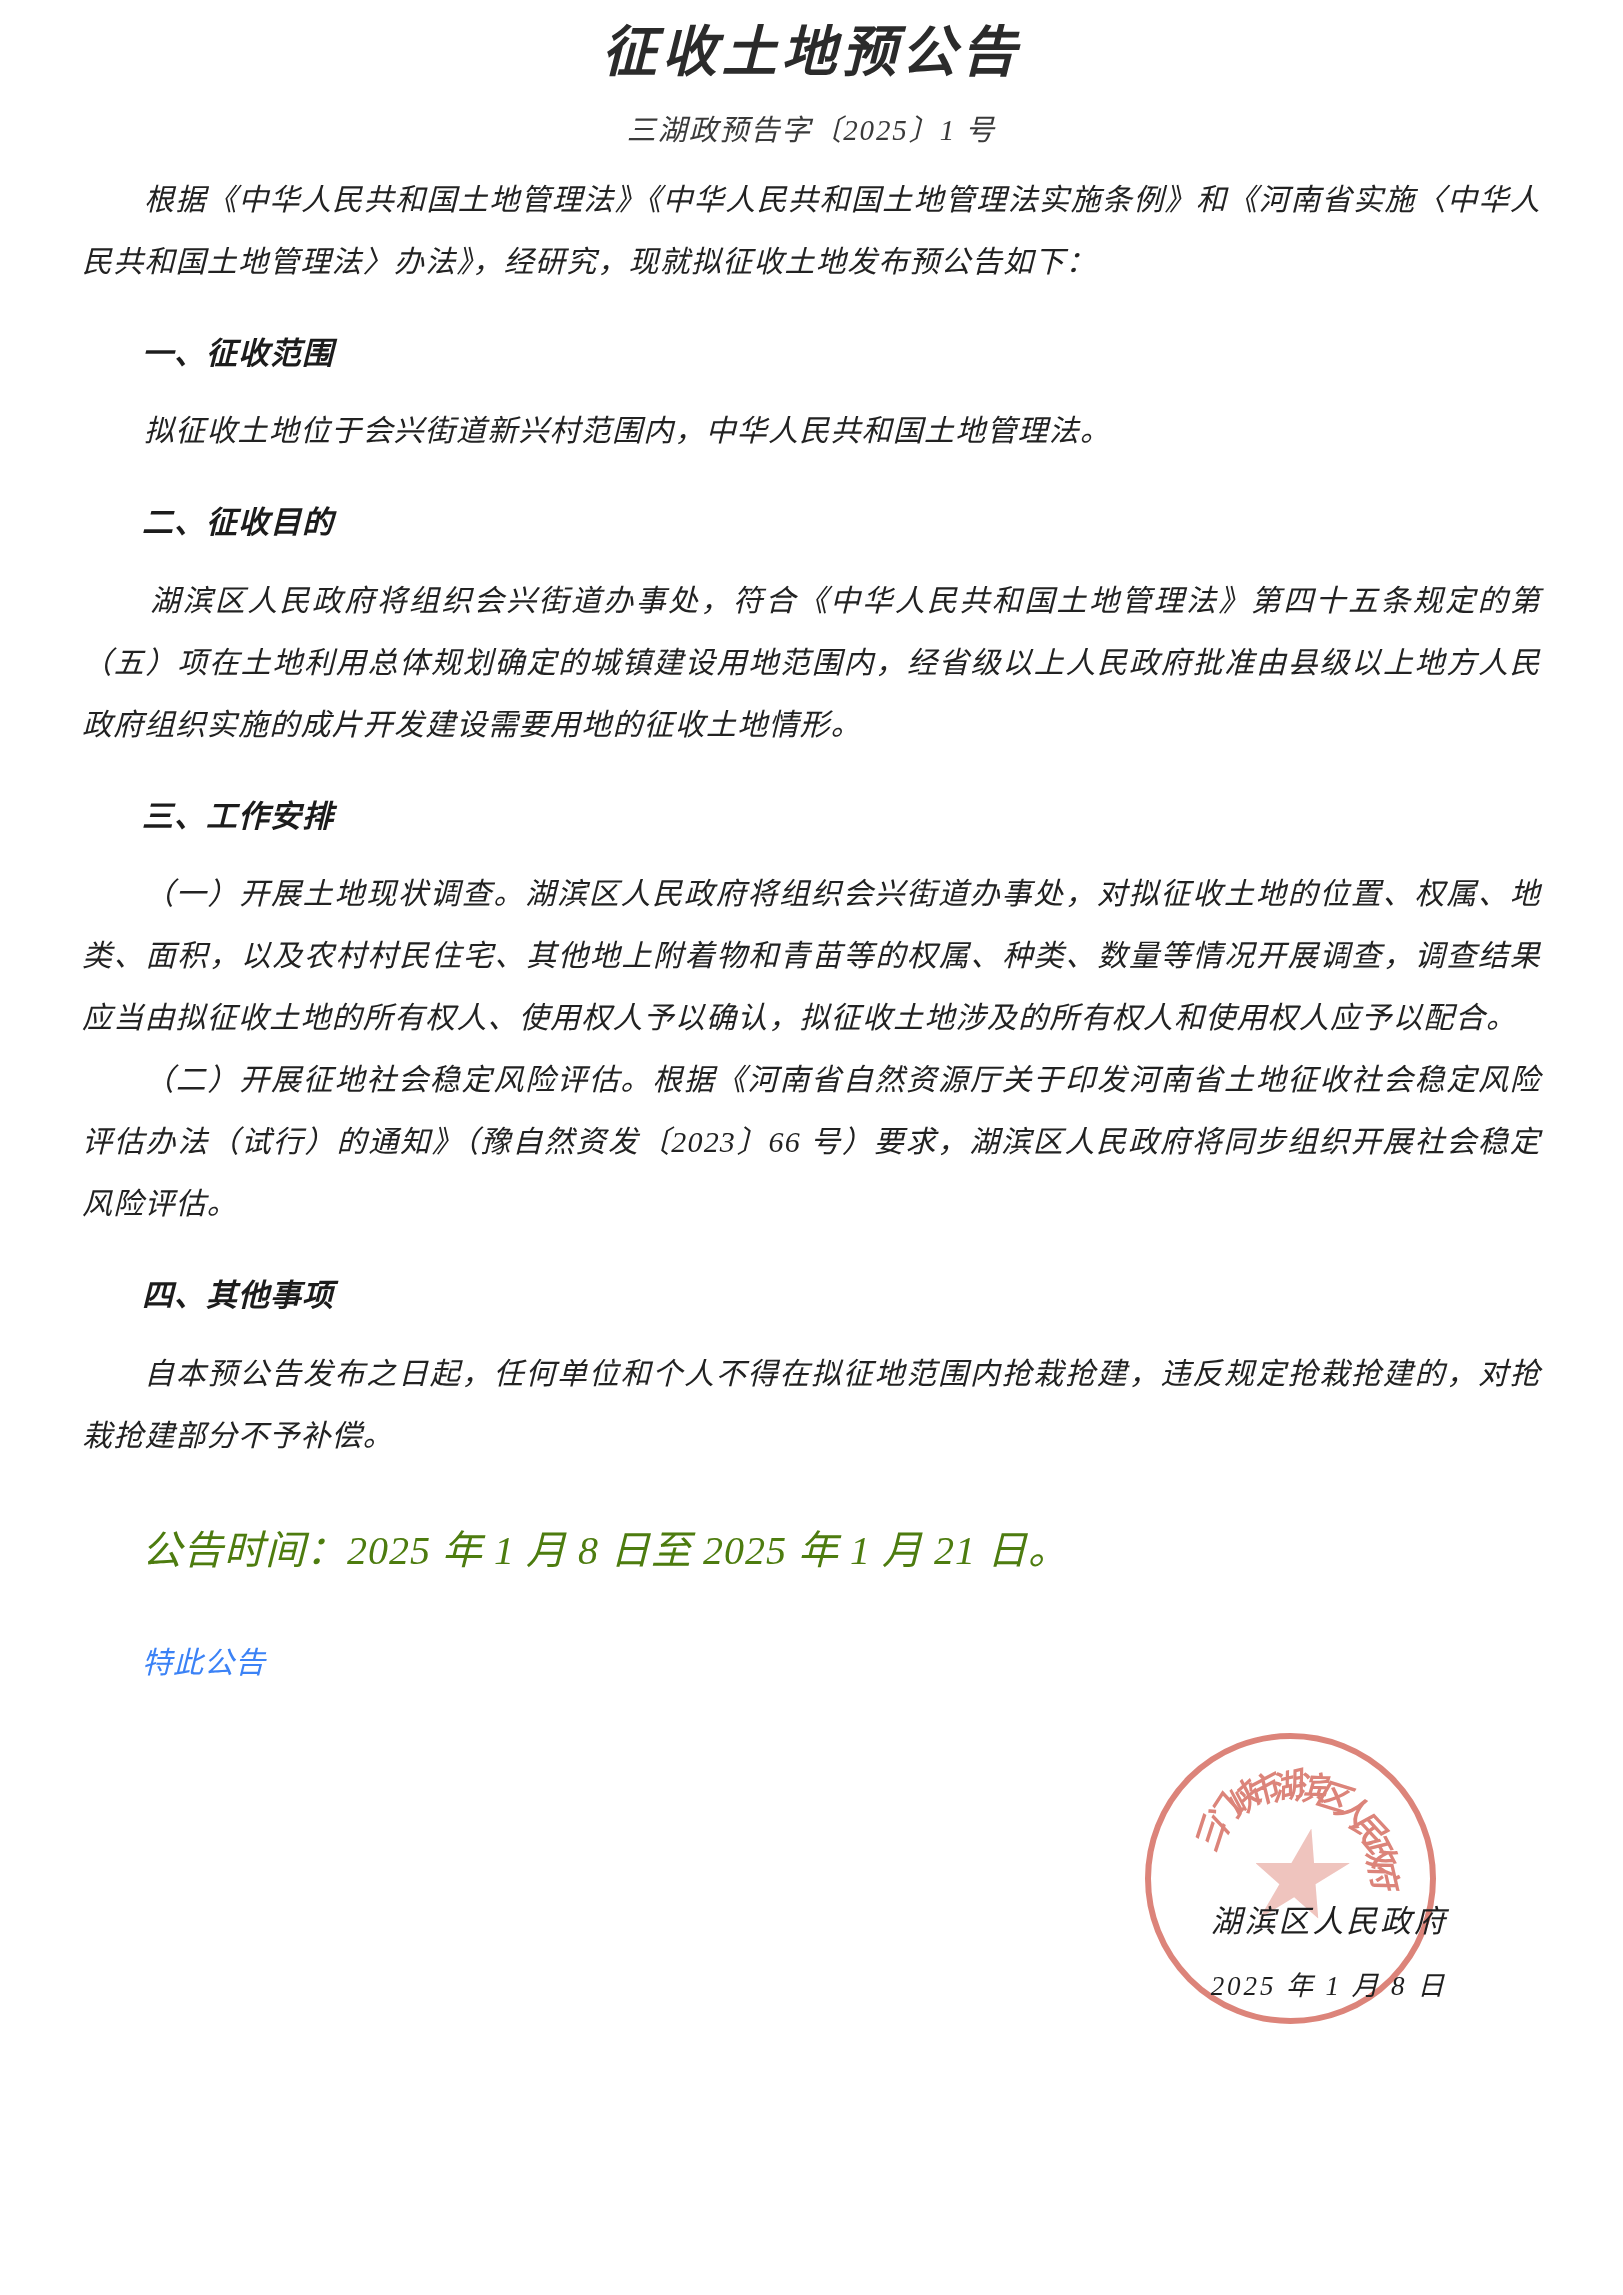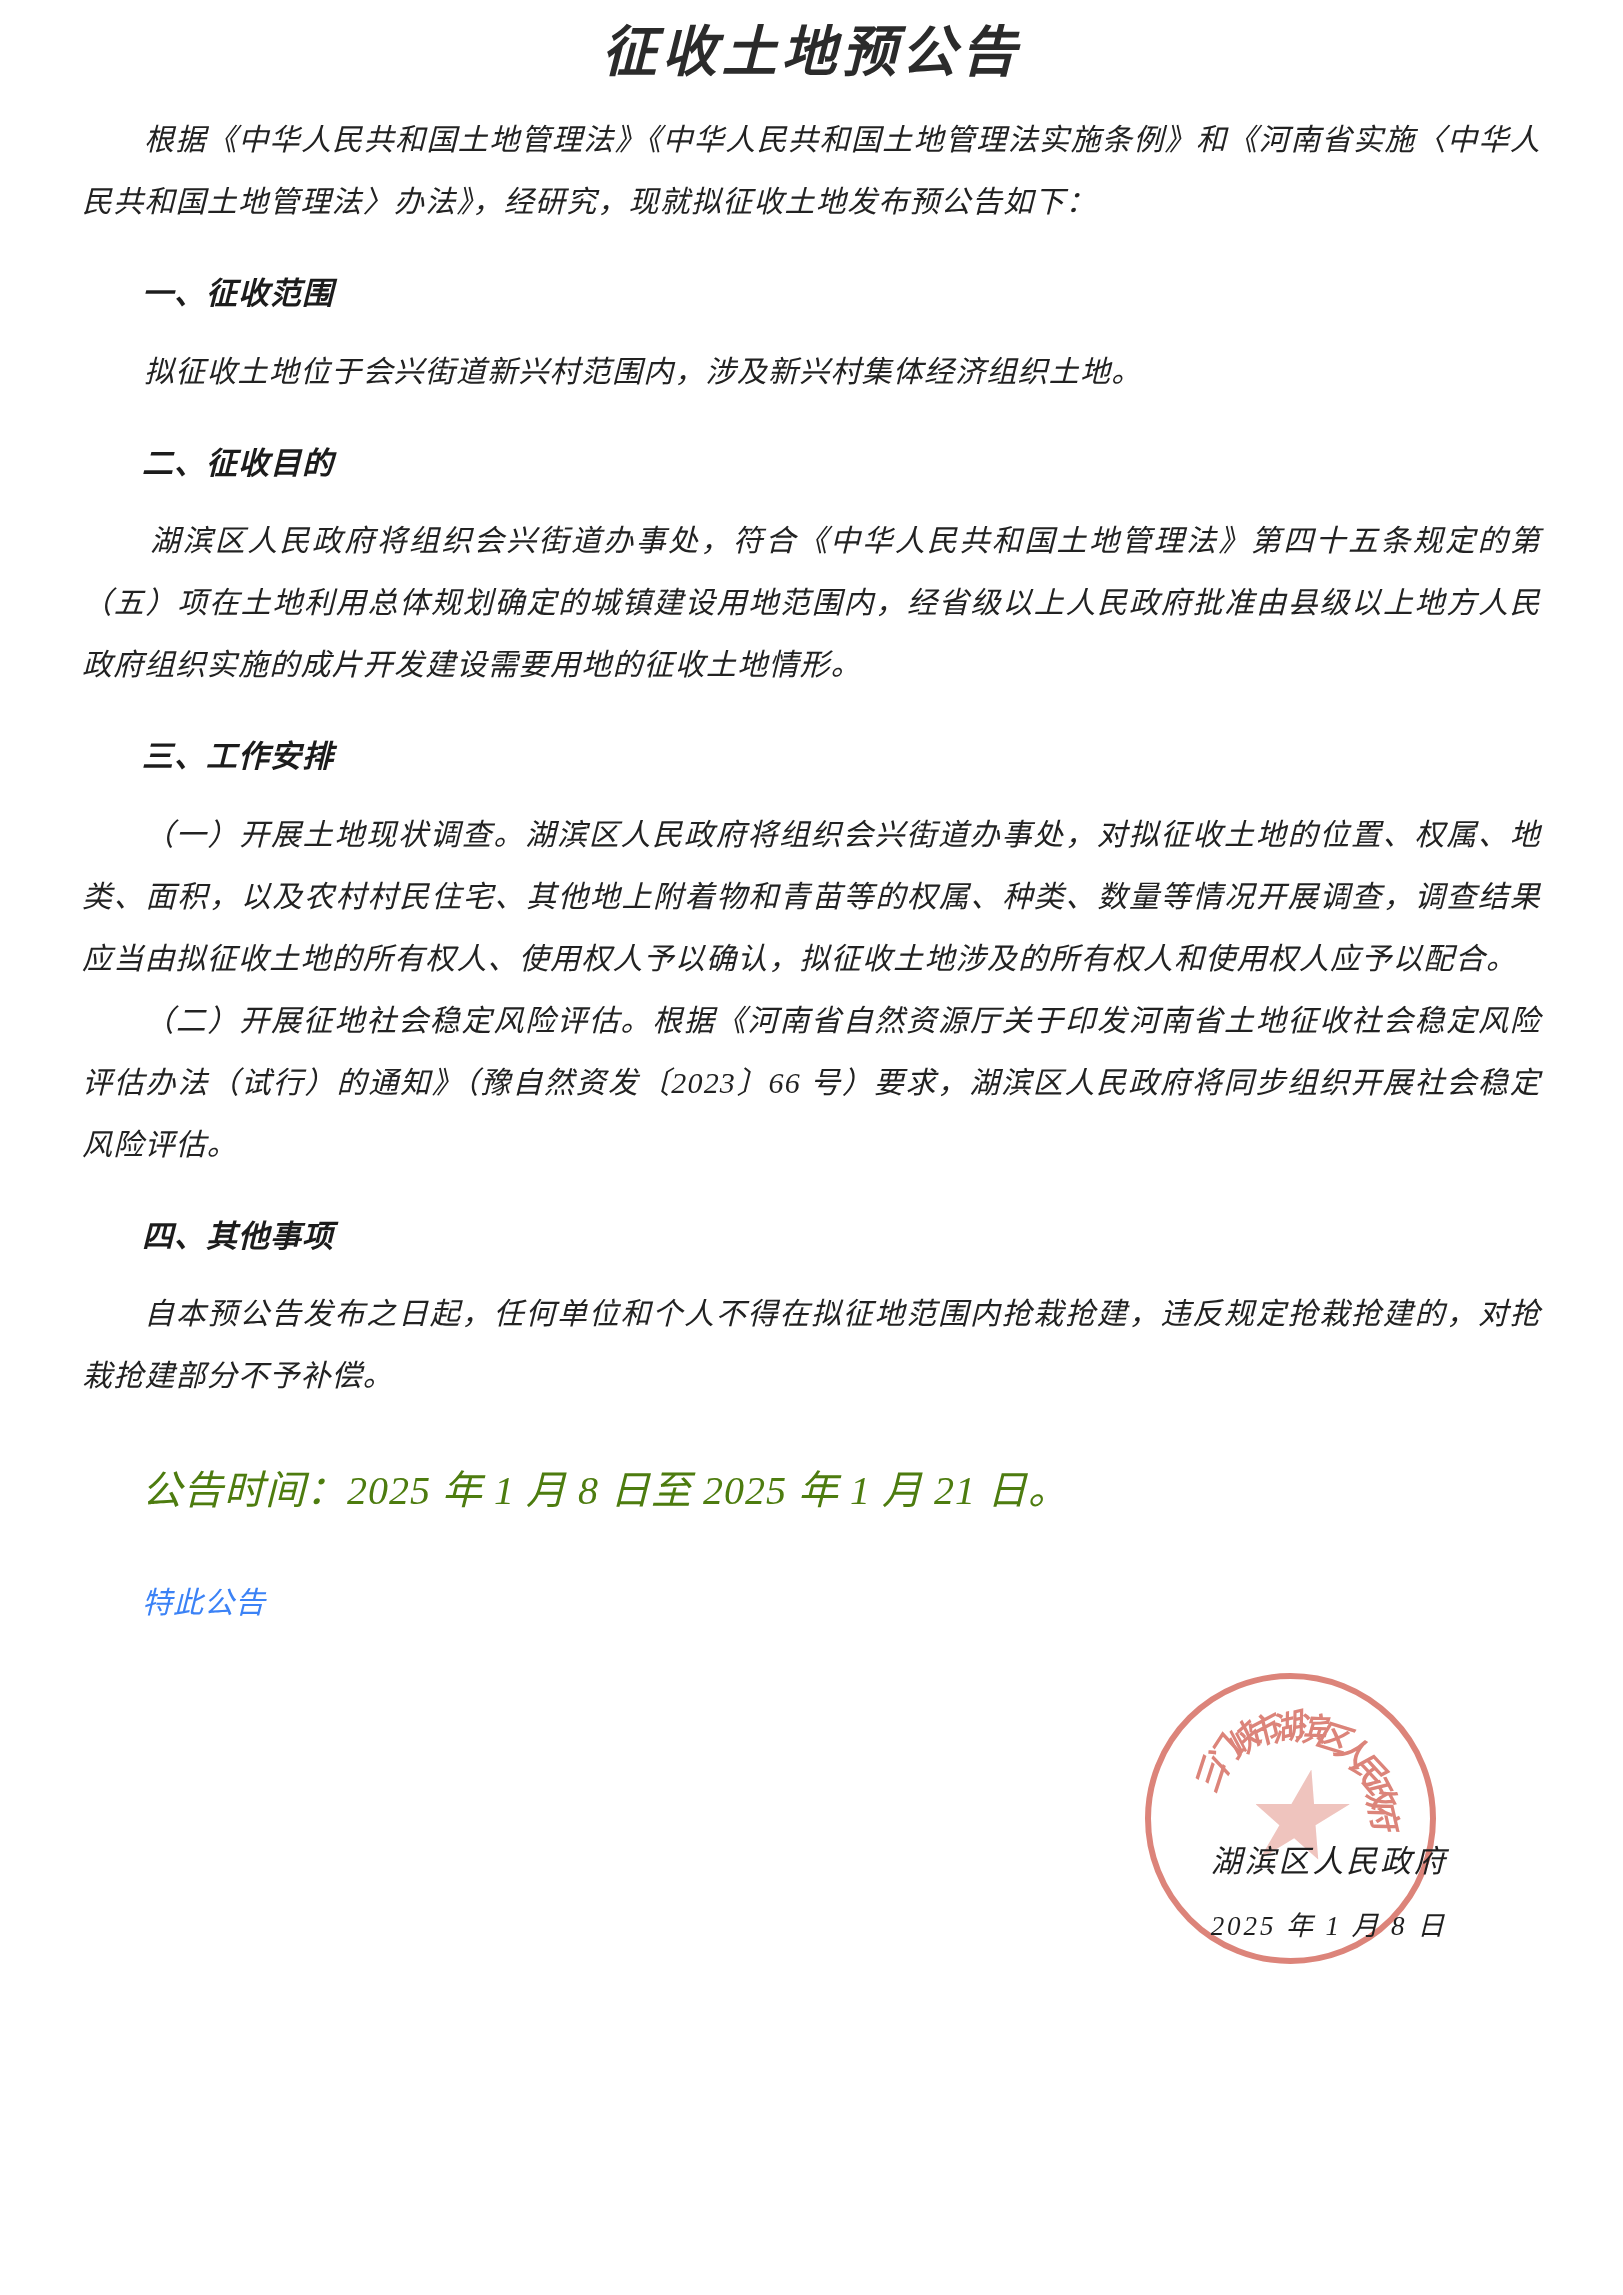--- a/index.html
+++ b/index.html
@@ -183,27 +183,28 @@
   }
 </style>
 </head>
 <body>
 
 <div id="doc">
   <div class="page-inner">
 
     <h1 class="doc-title">征收土地预公告</h1>
 
+    <div class="doc-number">三湖政预告字〔2025〕1 号</div>
 
     <div class="body-block">
 
       <p class="para indent">根据《中华人民共和国土地管理法》《中华人民共和国土地管理法实施条例》和《河南省实施〈中华人民共和国土地管理法〉办法》，经研究，现就拟征收土地发布预公告如下：</p>
 
       <h2 class="section-heading">一、征收范围</h2>
-      <p class="para indent">拟征收土地位于会兴街道新兴村范围内，涉及新兴村集体经济组织土地。</p>
+      <p class="para indent">拟征收土地位于会兴街道新兴村范围内，中华人民共和国土地管理法。</p>
 
       <h2 class="section-heading">二、征收目的</h2>
       <p class="para indent-lg">湖滨区人民政府将组织会兴街道办事处，符合《中华人民共和国土地管理法》第四十五条规定的第（五）项在土地利用总体规划确定的城镇建设用地范围内，经省级以上人民政府批准由县级以上地方人民政府组织实施的成片开发建设需要用地的征收土地情形。</p>
 
       <h2 class="section-heading">三、工作安排</h2>
       <p class="para indent">（一）开展土地现状调查。湖滨区人民政府将组织会兴街道办事处，对拟征收土地的位置、权属、地类、面积，以及农村村民住宅、其他地上附着物和青苗等的权属、种类、数量等情况开展调查，调查结果应当由拟征收土地的所有权人、使用权人予以确认，拟征收土地涉及的所有权人和使用权人应予以配合。</p>
       <p class="para indent">（二）开展征地社会稳定风险评估。根据《河南省自然资源厅关于印发河南省土地征收社会稳定风险评估办法（试行）的通知》（豫自然资发〔2023〕66 号）要求，湖滨区人民政府将同步组织开展社会稳定风险评估。</p>
 
       <h2 class="section-heading">四、其他事项</h2>
       <p class="para indent">自本预公告发布之日起，任何单位和个人不得在拟征地范围内抢栽抢建，违反规定抢栽抢建的，对抢栽抢建部分不予补偿。</p>

